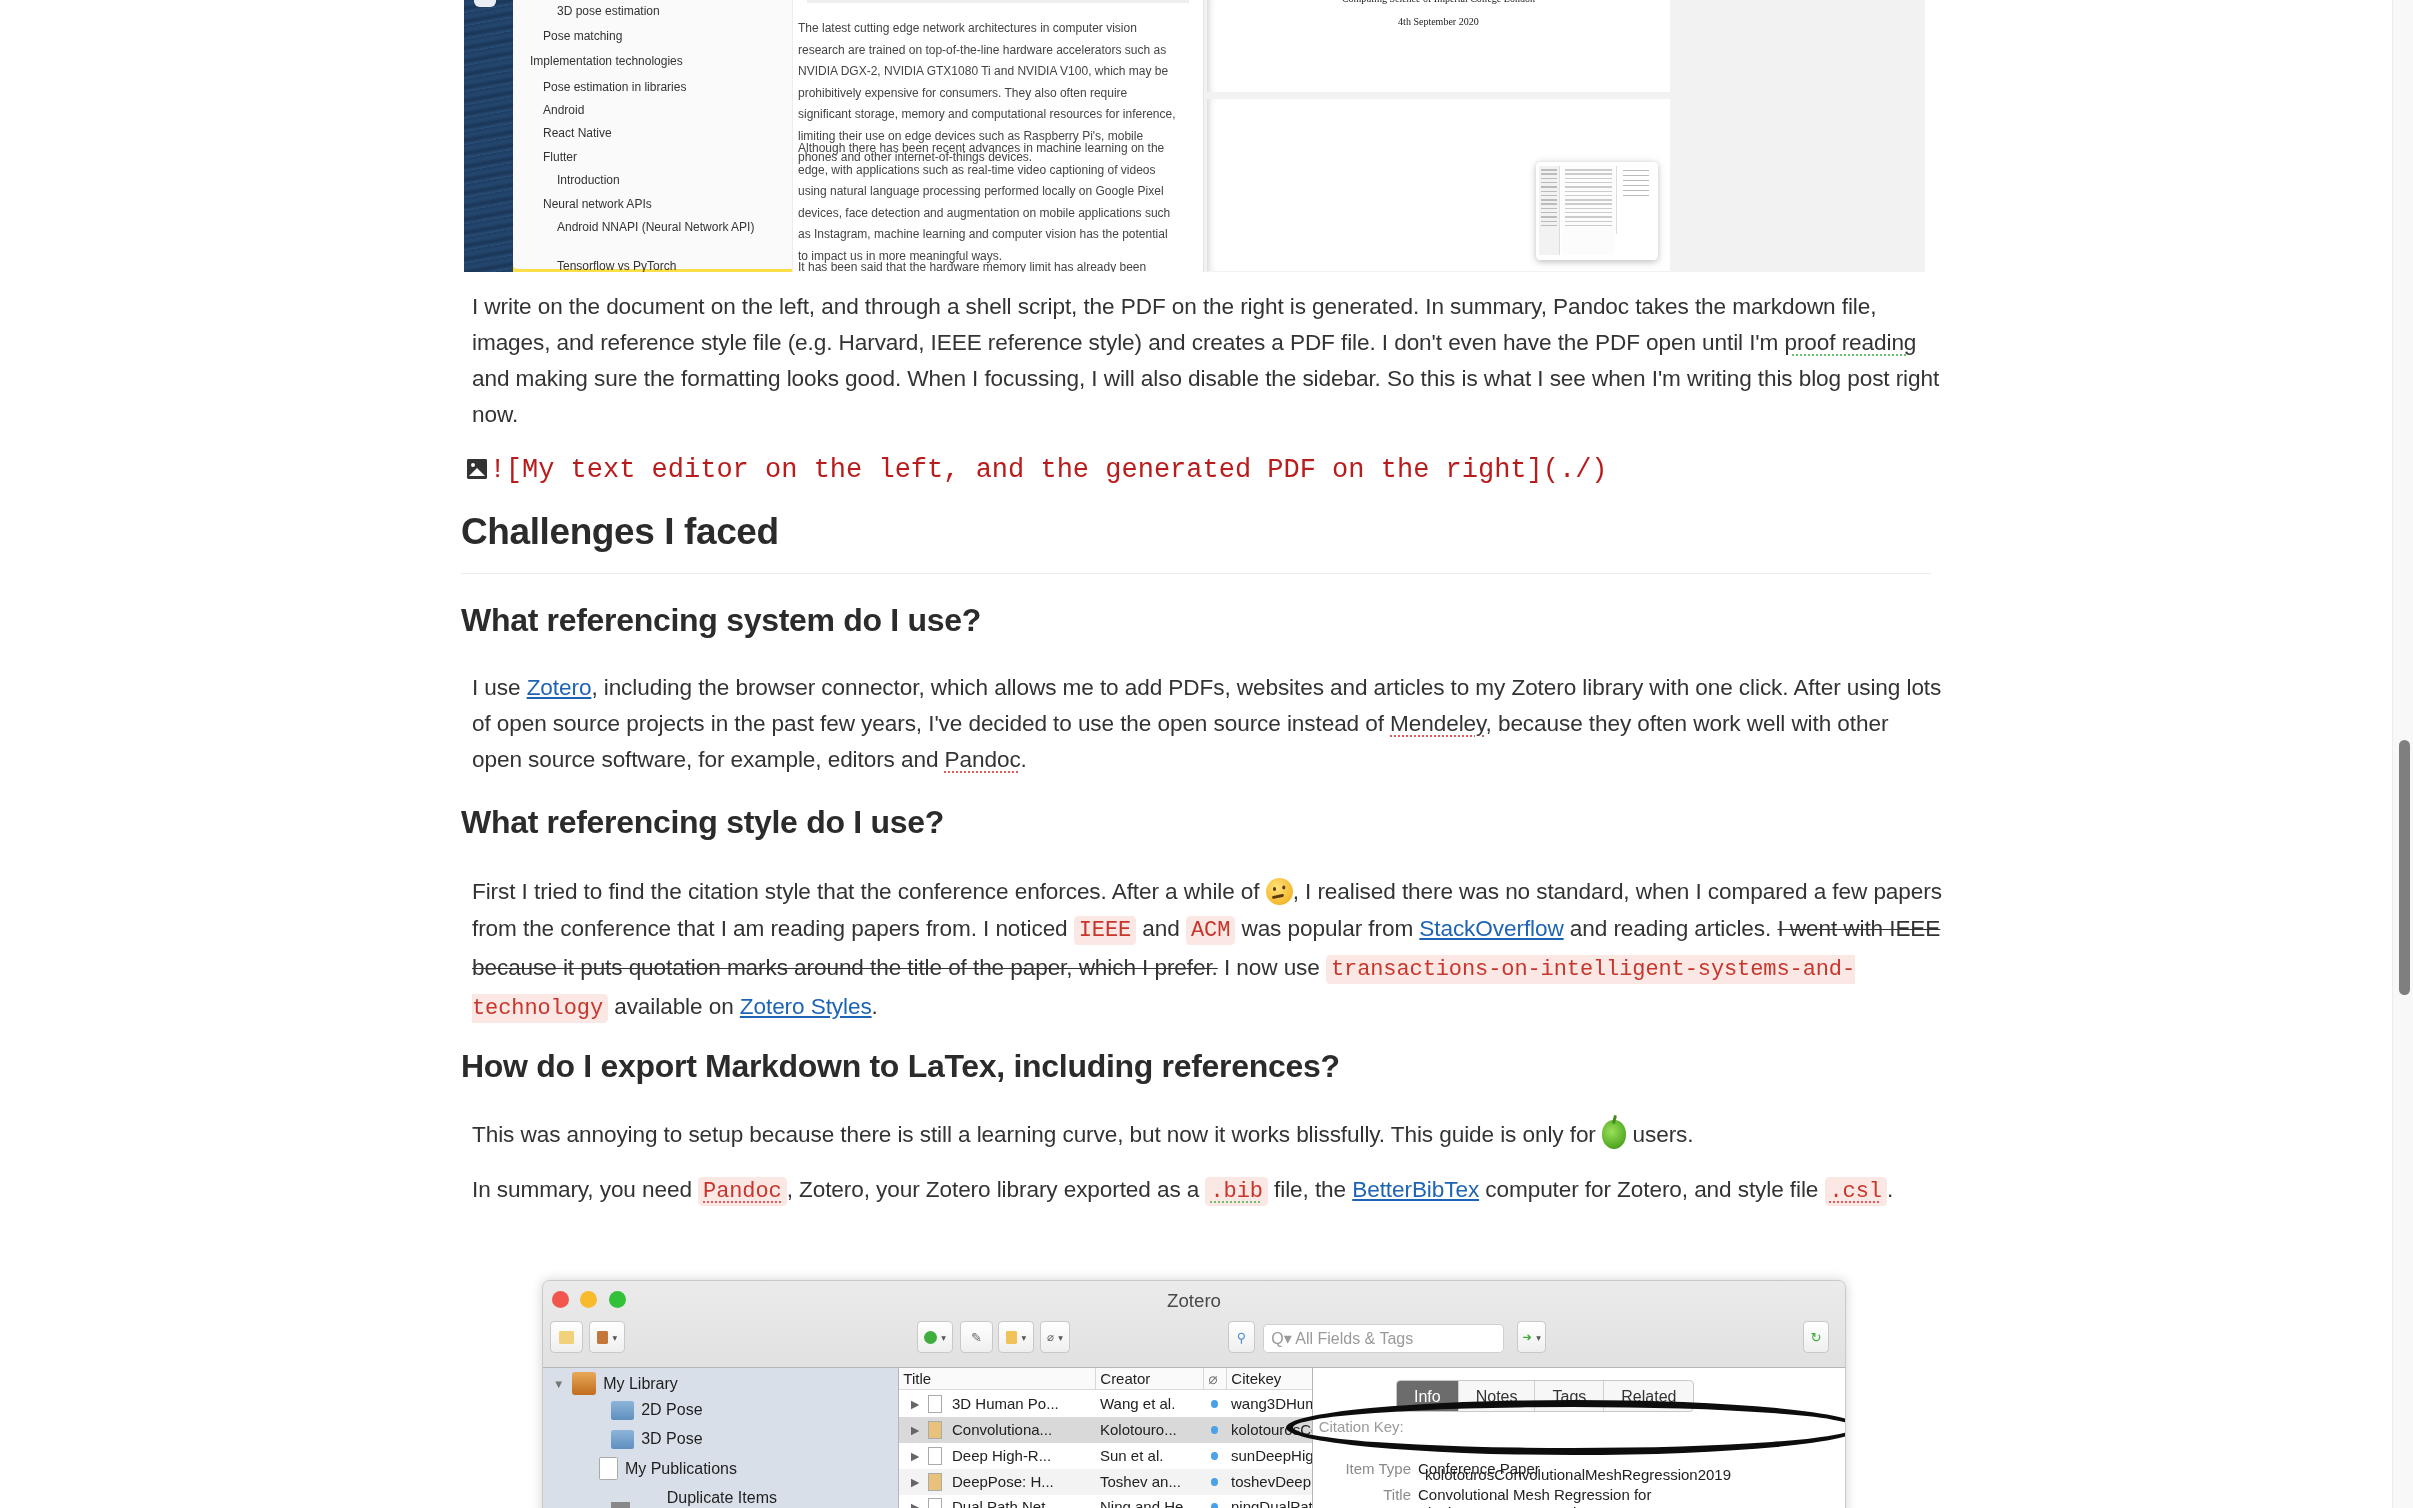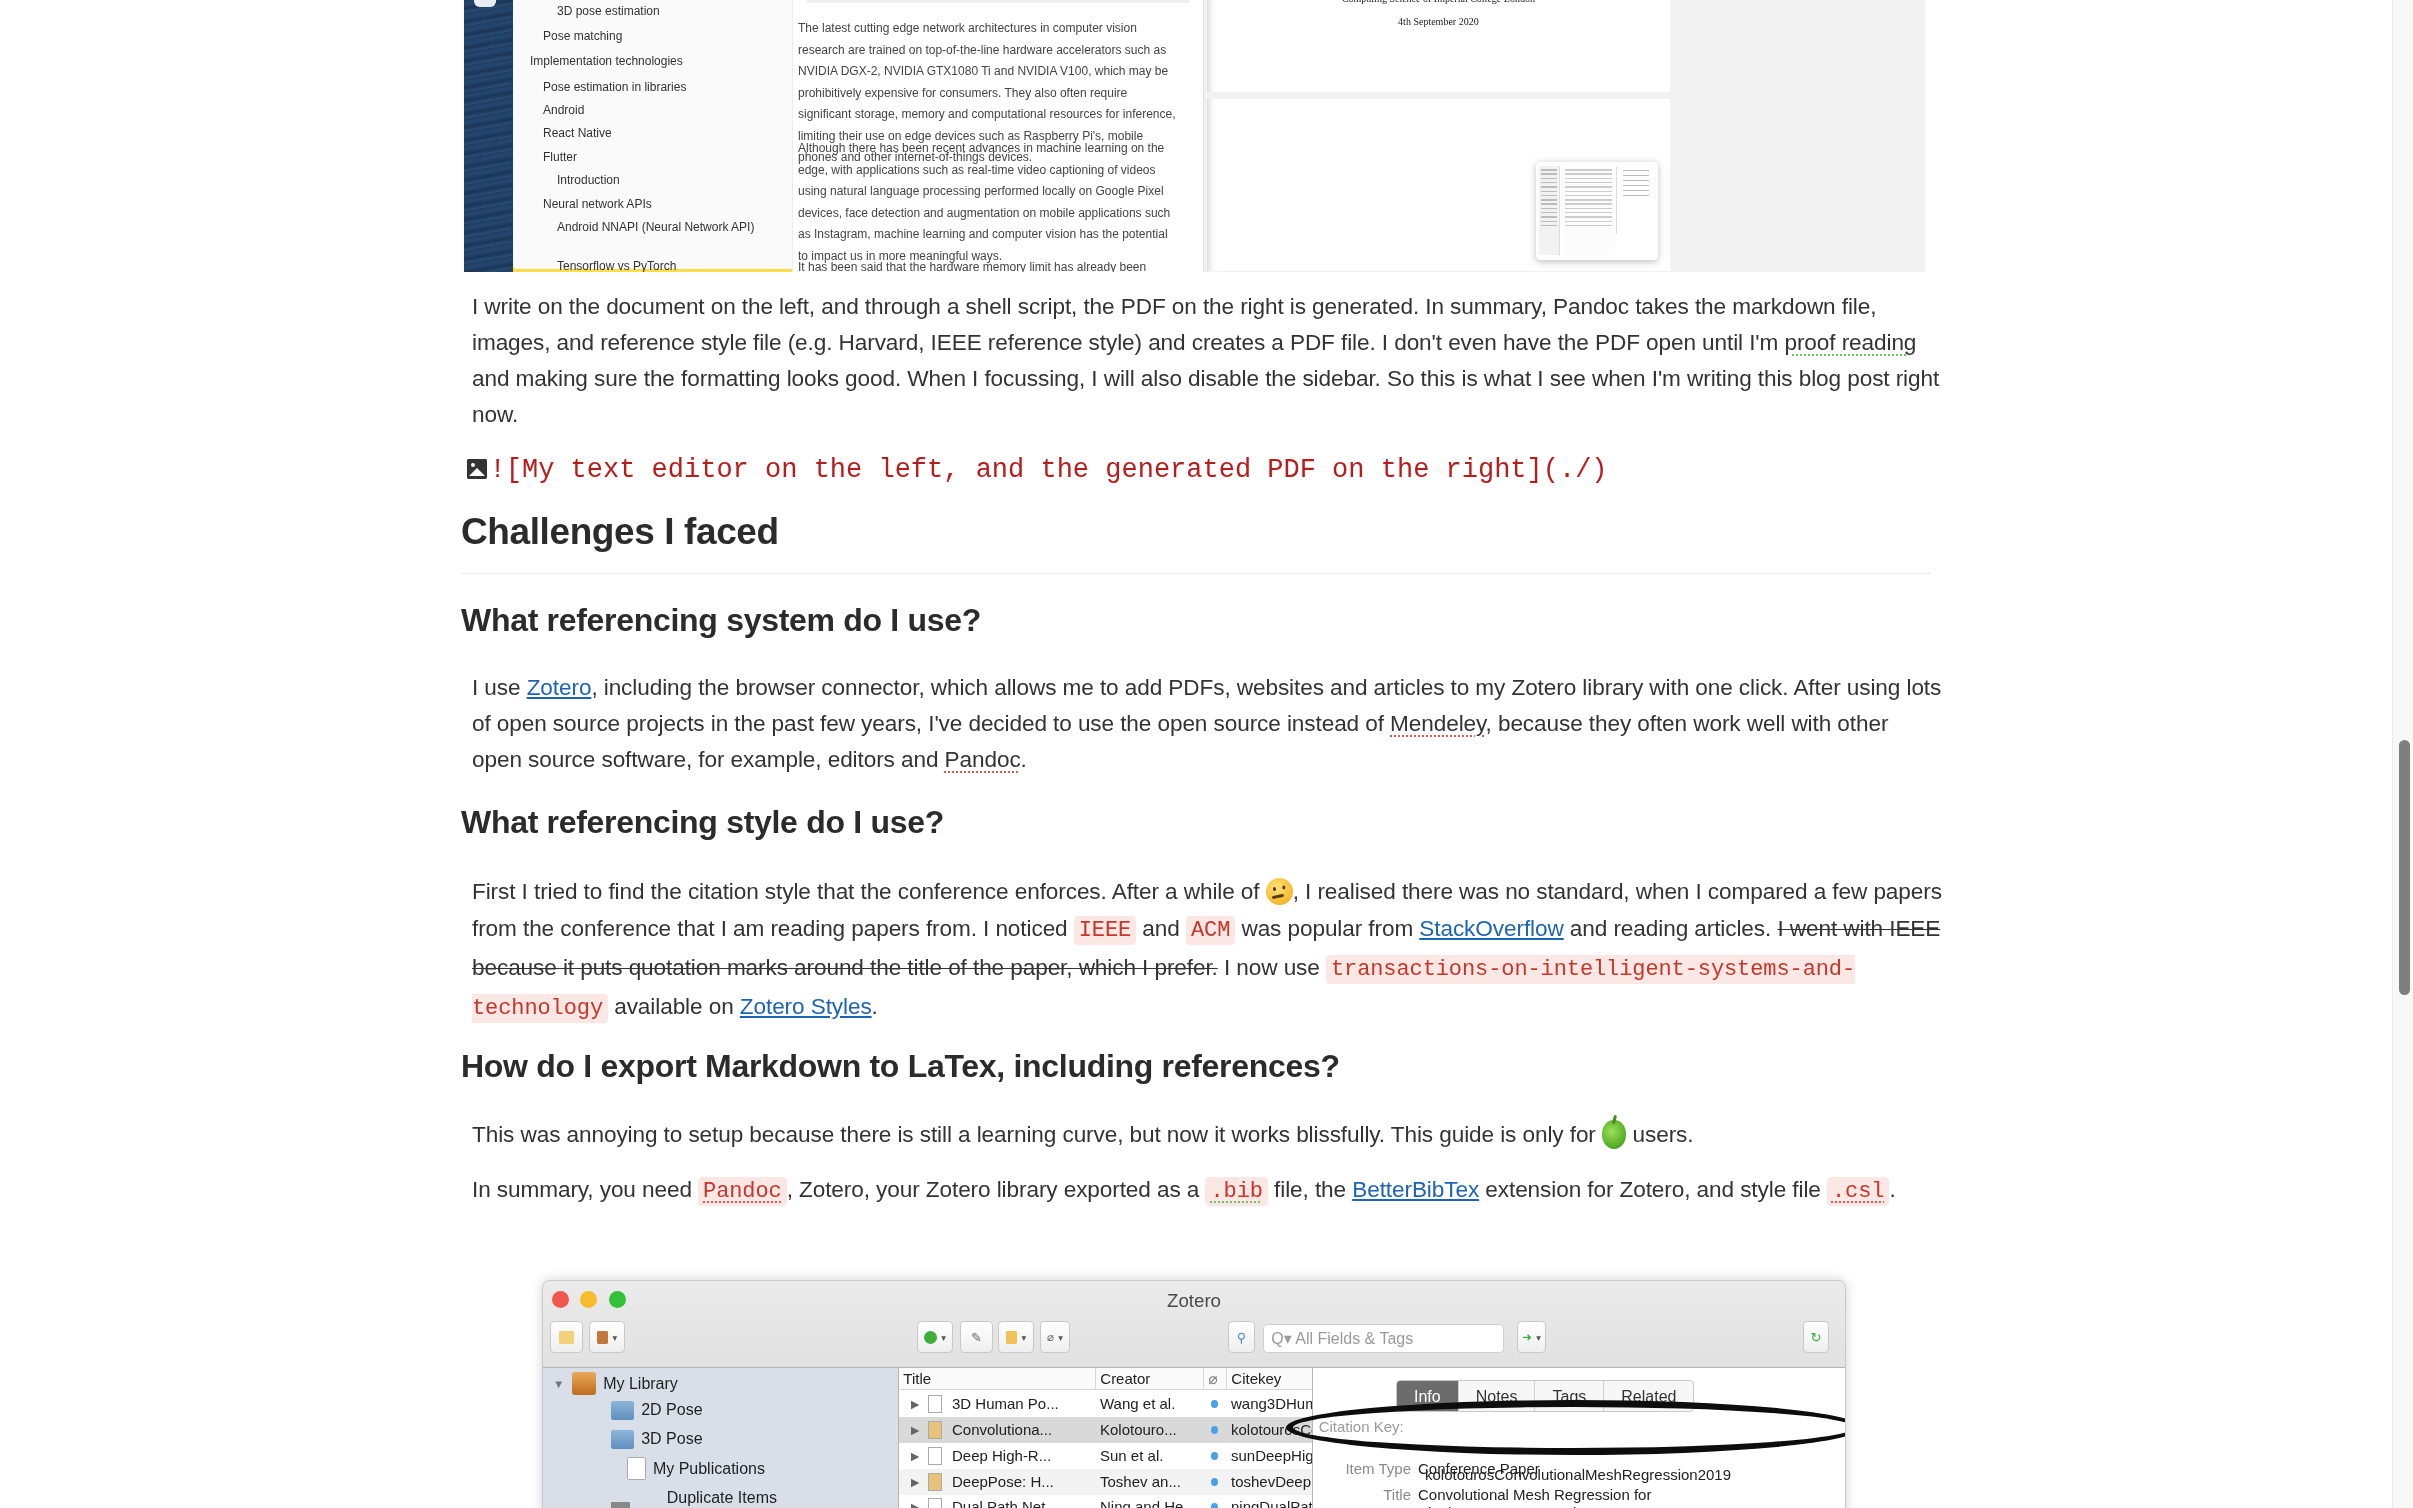--- a/index.html
+++ b/index.html
@@ -177,21 +177,21 @@
 
     <div class="h2" style="top:602px">What referencing system do I use?</div>
     <p class="p" style="top:670px"><span>I use </span><a class="lnk">Zotero</a><span>, including the browser connector, which allows me to add PDFs, websites and articles to my Zotero library with one click. After using lots of open source projects in the past few years, I've decided to use the open source instead of </span><span class="spell-red">Mendeley</span><span>, because they often work well with other open source software, for example, editors and </span><span class="spell-red">Pandoc</span><span>.</span></p>
 
     <div class="h2" style="top:804px">What referencing style do I use?</div>
     <p class="p" style="top:873px; line-height:37px;"><span>First I tried to find the citation style that the conference enforces. After a while of </span><span class="emoji emoji-think"></span><span>, I realised there was no standard, when I compared a few papers from the conference that I am reading papers from. I noticed </span><code class="c">IEEE</code><span> and </span><code class="c">ACM</code><span> was popular from </span><a class="lnk">StackOverflow</a><span> and reading articles. </span><span class="strike">I went with IEEE because it puts quotation marks around the title of the paper, which I prefer.</span><span> I now use </span><code class="c">transactions-on-intelligent-systems-and-technology</code><span> available on </span><a class="lnk">Zotero Styles</a><span>.</span></p>
 
     <div class="h2" style="top:1048px">How do I export Markdown to LaTex, including references?</div>
     <p class="p" style="top:1117px"><span>This was annoying to setup because there is still a learning curve, but now it works blissfully. This guide is only for </span><span class="emoji emoji-apple"></span><span> users.</span></p>
 
-    <p class="p" style="top:1172px"><span>In summary, you need </span><code class="c spell-red">Pandoc</code><span>, Zotero, your Zotero library exported as a </span><code class="c spell-green">.bib</code><span> file, the </span><a class="lnk">BetterBibTex</a><span> extension for Zotero, and style file </span><code class="c spell-red">.csl</code><span>.</span></p>
+    <p class="p" style="top:1172px"><span>In summary, you need </span><code class="c spell-red">Pandoc</code><span>, Zotero, your Zotero library exported as a </span><code class="c spell-green">.bib</code><span> file, the </span><a class="lnk">BetterBibTex</a><span> computer for Zotero, and style file </span><code class="c spell-red">.csl</code><span>.</span></p>
   </div>
 
   <div id="zotero">
     <div class="z-traffic" style="left:8.6px; background:#f2574f;"></div>
     <div class="z-traffic" style="left:37px; background:#f7bb2d;"></div>
     <div class="z-traffic" style="left:66px; background:#34c13a;"></div>
     <div class="z-title">Zotero</div>
 
     <div class="z-btn" style="left:7.2px; width:33px;">
         <span style="display:inline-block;width:14.4px;height:13px;background:#f1d27a;border-radius:1.4px;"></span>
@@ -234,21 +234,21 @@
           <span>My Library</span>
         </div>
       <div class="z-tree" style="left:68px; top:33px;">
           <span class="z-folder"></span>
           <span>2D Pose</span>
         </div>
       <div class="z-tree" style="left:68px; top:62px;">
           <span class="z-folder"></span>
           <span>3D Pose</span>
         </div>
-      <div class="z-tree" style="left:84px; top:89px;">
+      <div class="z-tree" style="left:56px; top:89px;">
           <span class="z-doc"></span>
           <span>My Publications</span>
         </div>
       <div class="z-tree" style="left:68px; top:118px;gap:37px;">
           <span class="z-dup"></span>
           <span>Duplicate Items</span>
         </div>
 
     </div>
 

